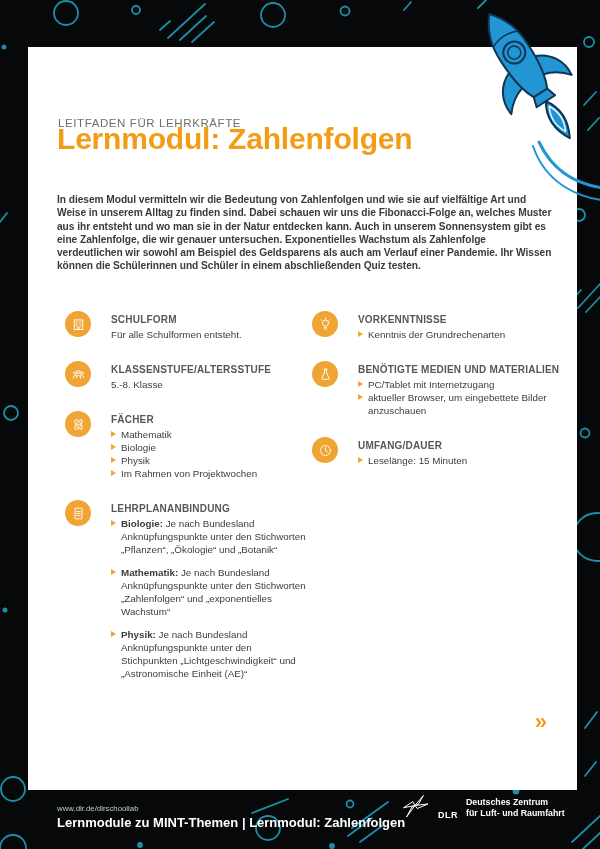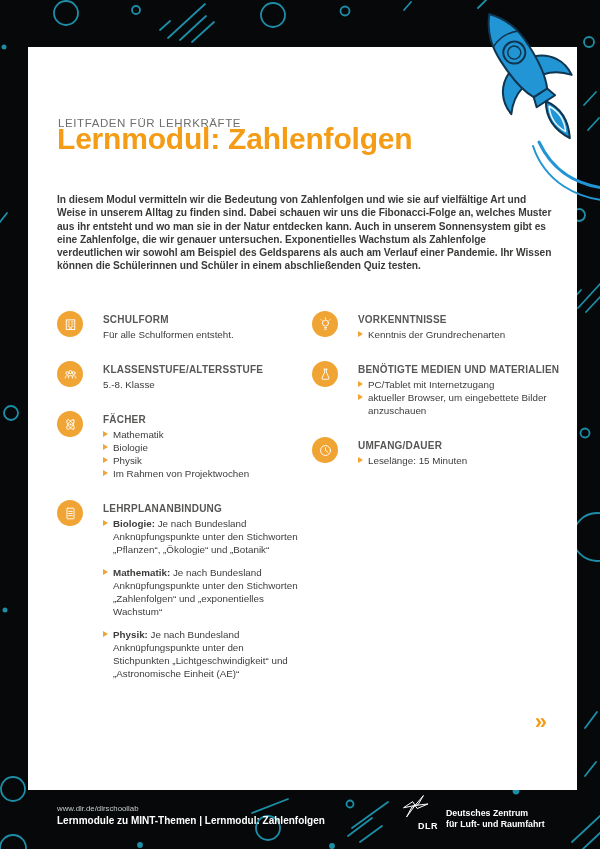--- a/index.html
+++ b/index.html
@@ -30,21 +30,21 @@
   .intro {
     position:absolute; left:29px; top:146px; width:497px;
     font-size:10.2px; font-weight:bold; color:#3a3a39; line-height:13.3px;
     letter-spacing:-0.05px;
   }
   
   .col { position:absolute; top:264px; }
   .col-left  { left:29px;  width:254px; }
   .col-right { left:284px; width:250px; }
 
-  .section { display:flex; gap:20px; margin-bottom:20px; }
+  .section { display:flex; gap:20px; margin-bottom:20px;justify-content:flex-end; }
   .icon-circle {
     flex:0 0 26px; width:26px; height:26px; border-radius:50%;
     background:#F0A434; display:flex; align-items:center; justify-content:center;
   }
   .icon-circle svg { width:17px; height:17px; display:block; }
   .sec-body { padding-top:3px; width:100%; }
   .col-left  .sec-body { max-width:200px; }
   .col-right .sec-body { max-width:212px; }
   .sec-title {
     font-size:10px; font-weight:bold; color:#575756; letter-spacing:0.2px;
@@ -64,26 +64,26 @@
     position:absolute; right:30px; top:664px;
     font-size:22px; font-weight:bold; color:#F49C15; cursor:pointer; line-height:22px;
   }
 
   
   .rocket { position:absolute; left:445px; top:-4px; width:165px; height:215px; z-index:3; }
 
   
   .footer-left { position:absolute; left:57px; top:804px; z-index:2; }
   .footer-url  { font-size:7.8px; color:#c6cccc; }
-  .footer-doc  { font-size:10px; font-weight:bold; color:#ffffff; margin-top:2px; }
+  .footer-doc  { font-size:13px; font-weight:bold; color:#ffffff; margin-top:2px; }
   .footer-right{
     position:absolute; left:392px; top:794px; z-index:2;
     display:flex; align-items:flex-end; gap:8px;
   }
-  .dlr-mark { display:flex; flex-direction:column; align-items:flex-end; }
+  .dlr-mark { display:flex; align-items:flex-end; }
   .dlr-mark svg { width:46px; height:26px; display:block; }
   .dlr-acronym { font-size:9px; font-weight:bold; color:#ffffff; letter-spacing:0.5px; margin-top:1px; }
   .org-name { font-size:8.8px; font-weight:bold; color:#ffffff; line-height:10.8px; padding-bottom:1px; }
 </style>
 </head>
 <body>
 
 <svg class="bg-doodles" viewBox="0 0 600 849" fill="none" stroke="#1D8EA8" stroke-width="1.8" stroke-linecap="round">
 
   <circle cx="66" cy="13" r="12"></circle>

